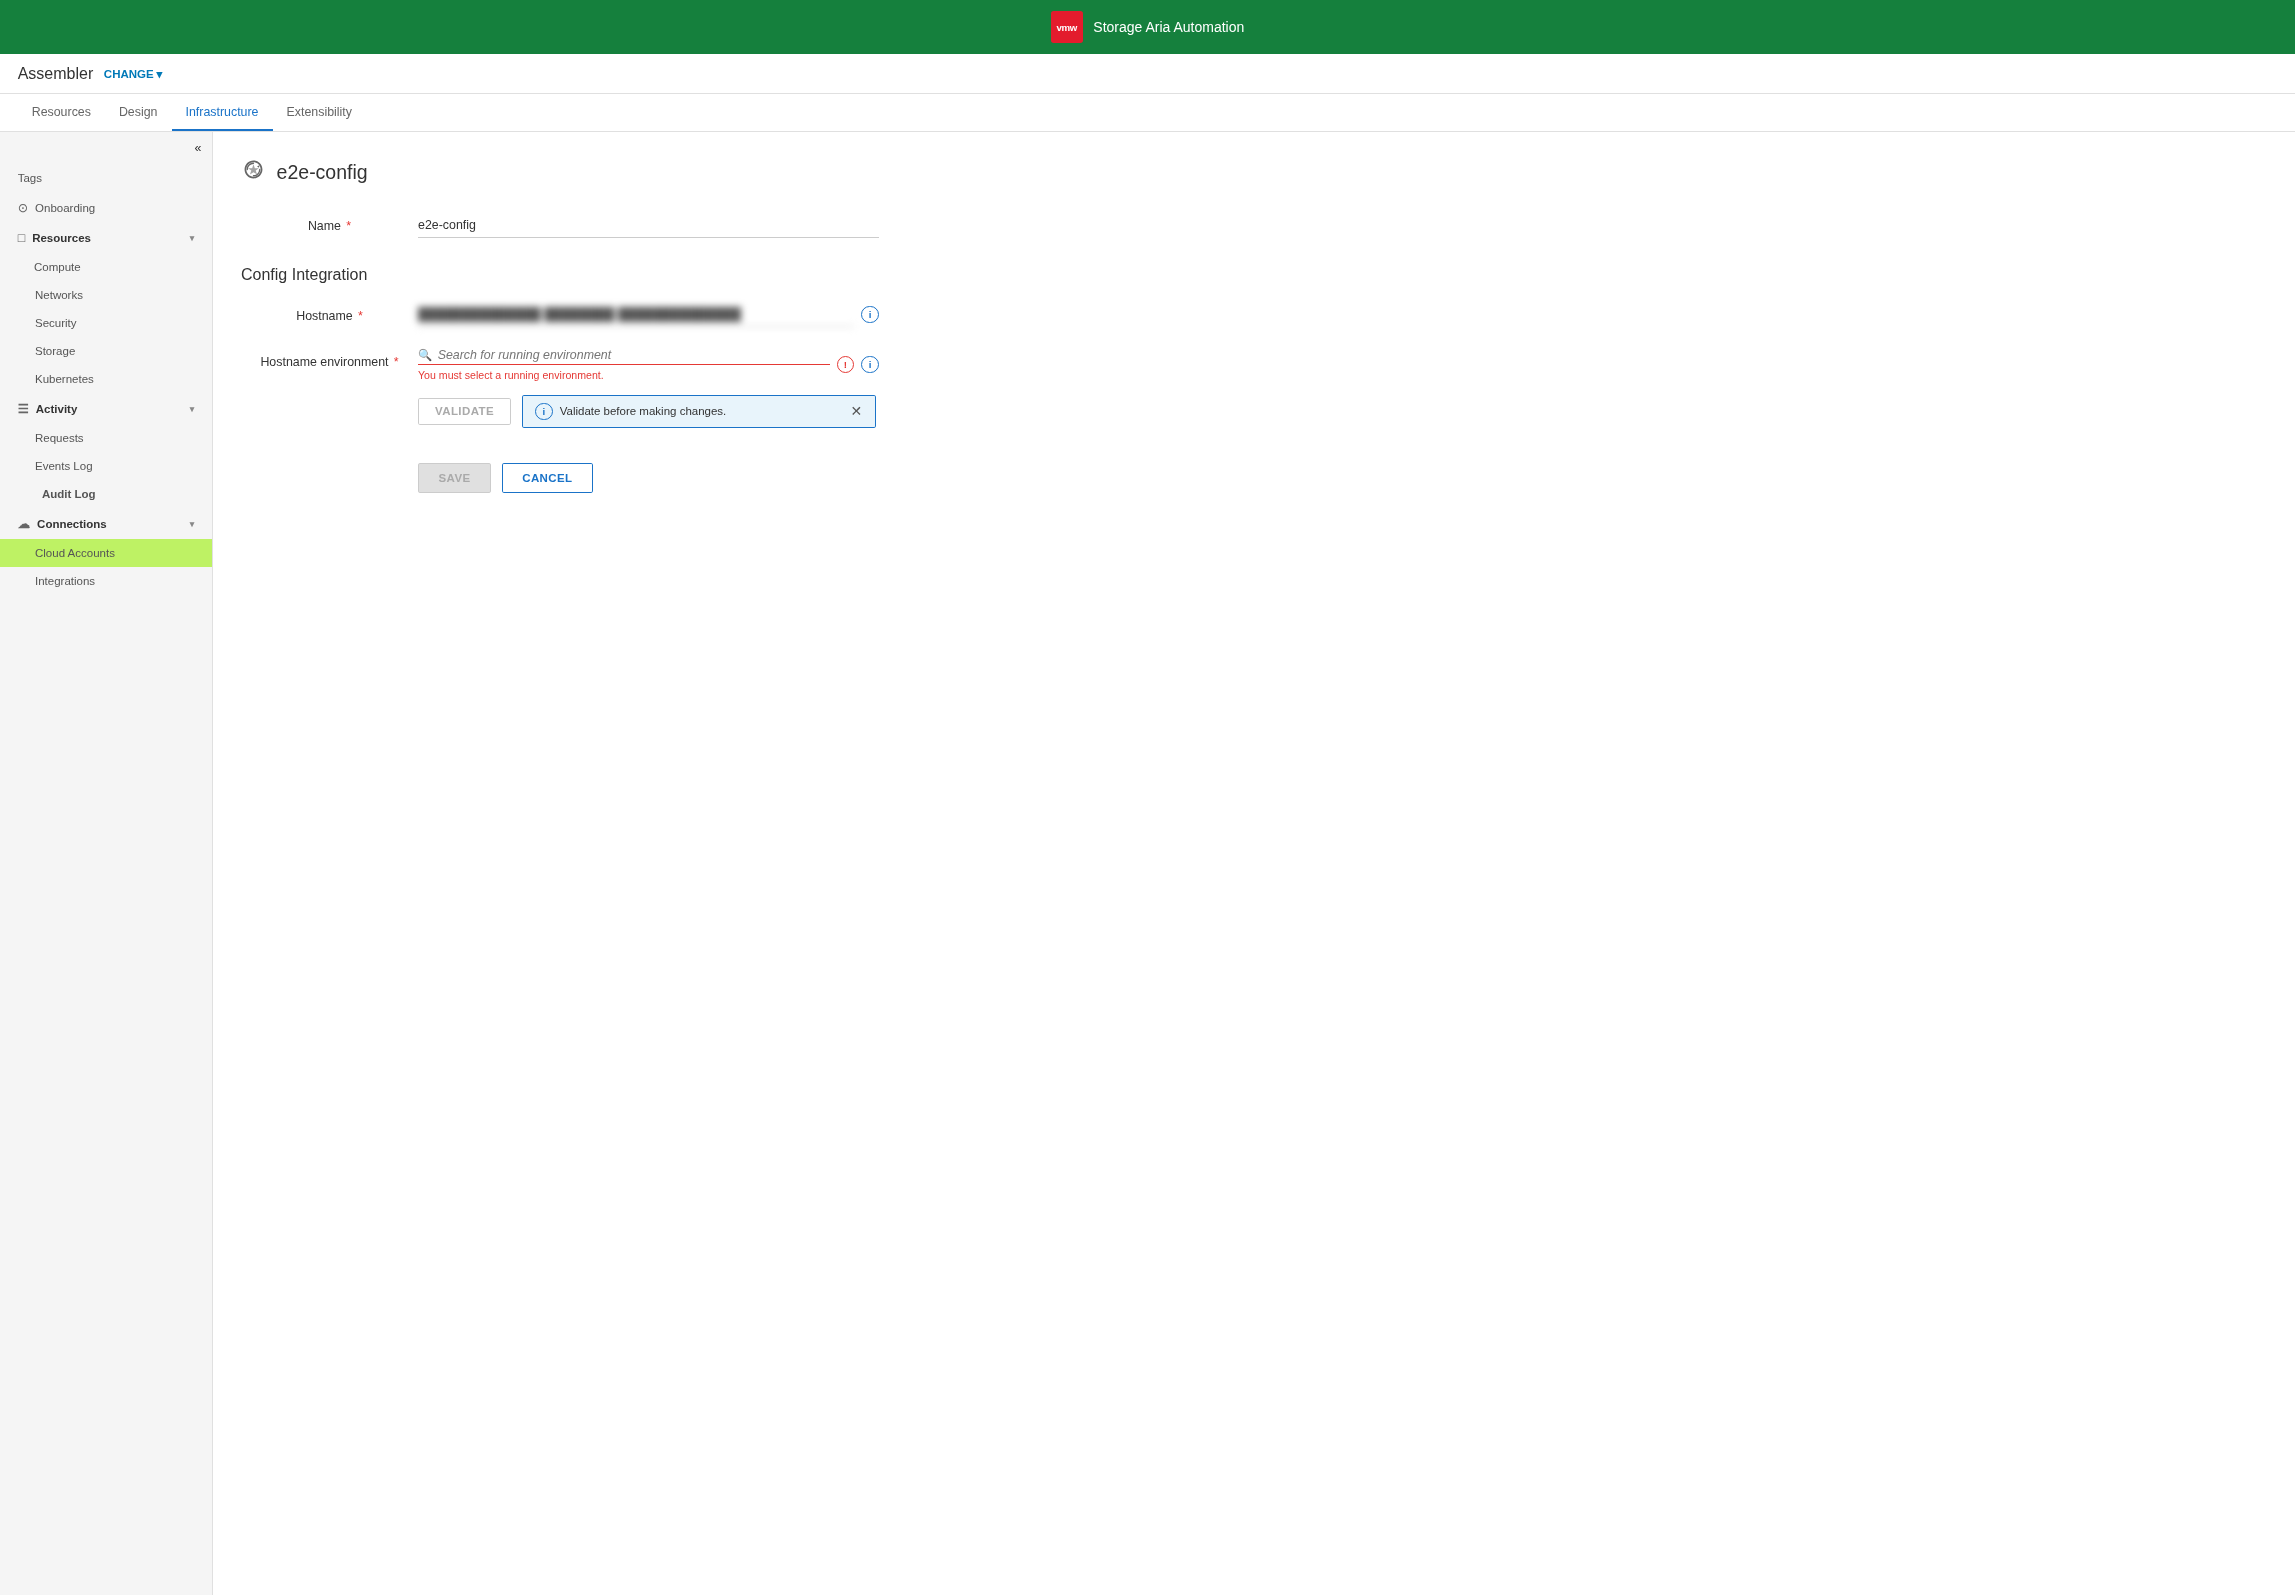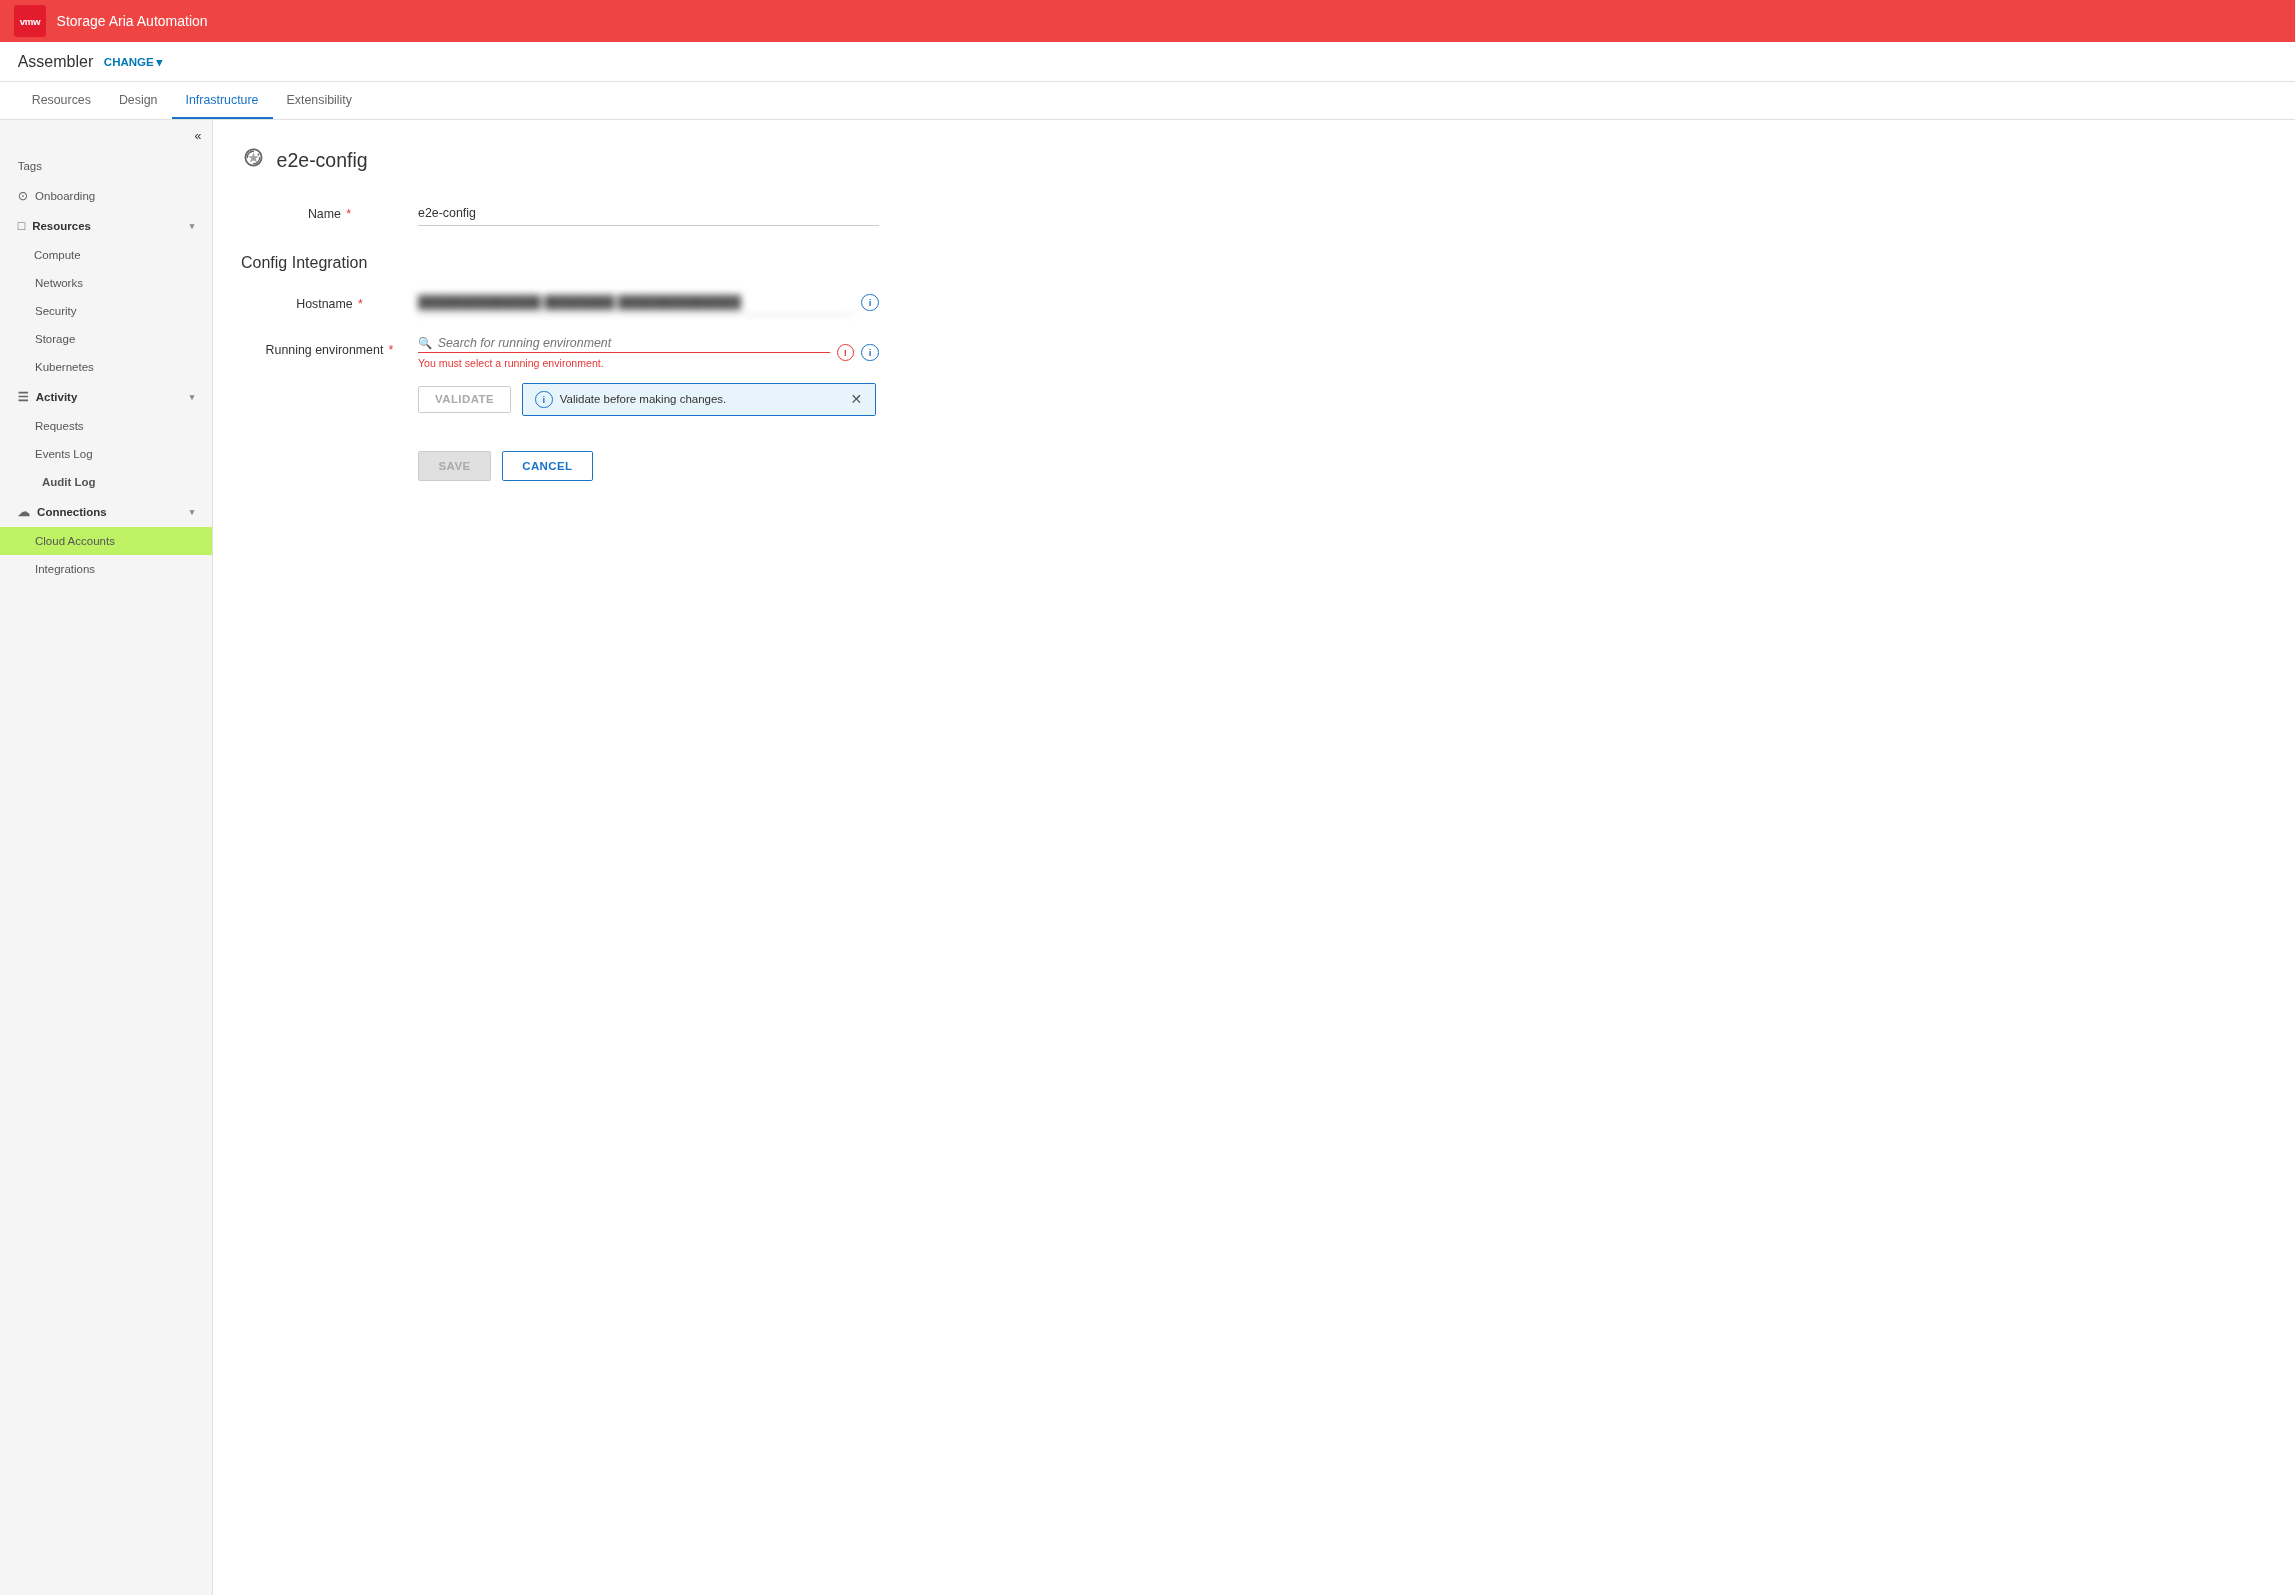--- a/index.html
+++ b/index.html
@@ -1,25 +1,26 @@
 <!DOCTYPE html>
 <html style="font-size:14px"><head>
   <meta charset="utf-8">
   <style>
     * { box-sizing: border-box; margin: 0; padding: 0; }
     body { font-family: -apple-system, BlinkMacSystemFont, 'Segoe UI', Arial, sans-serif; font-size: 12.4px; background: #f5f5f5; color: #333; }
 
     
     .top-header {
-      background: #ef4444;
-      height: 42px;
+      background: #15803d;
+      height: 54px;
       display: flex;
       align-items: center;
       padding: 0 14px;
       gap: 10.6px;
+      justify-content: center;
     }
     .vmw-logo {
       width: 32px;
       height: 32px;
       background: #e31c2d;
       display: flex;
       align-items: center;
       justify-content: center;
       border-radius: 2.7px;
       color: white;
@@ -476,21 +477,21 @@
       <div class="form-control">
         <div class="input-with-icon">
           <div class="blurred-text">██████████████ ████████ ██████████████</div>
           <div class="info-icon">i</div>
         </div>
       </div>
     </div>
 
     <div class="form-group">
       <label class="form-label">
-        <span>Running environment</span>
+        <span>Hostname environment</span>
         <span class="required-star">*</span>
       </label>
       <div class="form-control">
         <div style="display:flex; align-items:center; gap:7px;">
           <div style="flex:1;">
             <div class="search-input-wrapper">
               <span class="search-icon-inner">🔍</span>
               <input class="search-input-field" type="text" placeholder="Search for running environment" style="">
             </div>
             <div class="error-text">You must select a running environment.</div>

